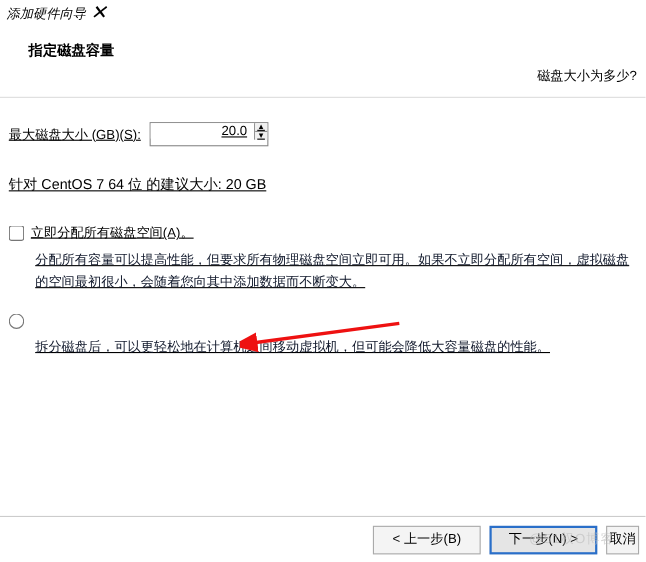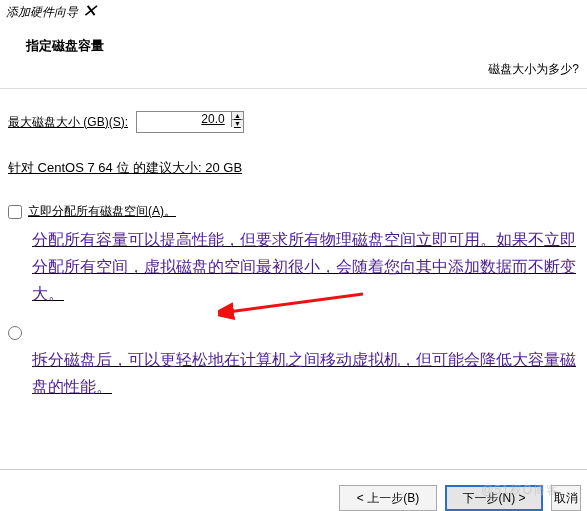--- a/index.html
+++ b/index.html
@@ -80,24 +80,24 @@
     .reco { font-size: 13px; margin-bottom: 26px; }
     .opt-block { margin-bottom: 18px; }
     .opt-line {
       display: flex;
       align-items: center;
       gap: 6px;
       margin-bottom: 6px;
       position: relative;
     }
     .opt-desc {
-      font-size: 16px;
+      font-size: 12px;
       margin: 4px 0 0 24px;
       line-height: 1.7;
-      color: #4c1d95;
+      color: #0f172a;
     }
     input[type=checkbox], input[type=radio] { margin: 0; }
     input[type=checkbox] { width:14px; height:14px; }
     input[type=radio] { width:14px; height:14px; accent-color:#333;}
     .arrow {
       position: absolute;
       left: 218px;
       top: 290px;
       width: 150px;
       height: 40px;
@@ -105,21 +105,21 @@
     }
     .footer {
       position: absolute;
       bottom: 0;
       left: 0;
       right: 0;
       border-top: 1px solid #ccc;
       height: 42px;
       display: flex;
       justify-content: flex-end;
-      align-items: flex-end;
+      align-items: center;
       padding-right: 6px;
       gap: 8px;
       background: #fff;
     }
     .btn {
       min-width: 98px;
       height: 26px;
       font-size: 12px;
       background: #f4f4f4;
       border: 1px solid #aaa;

